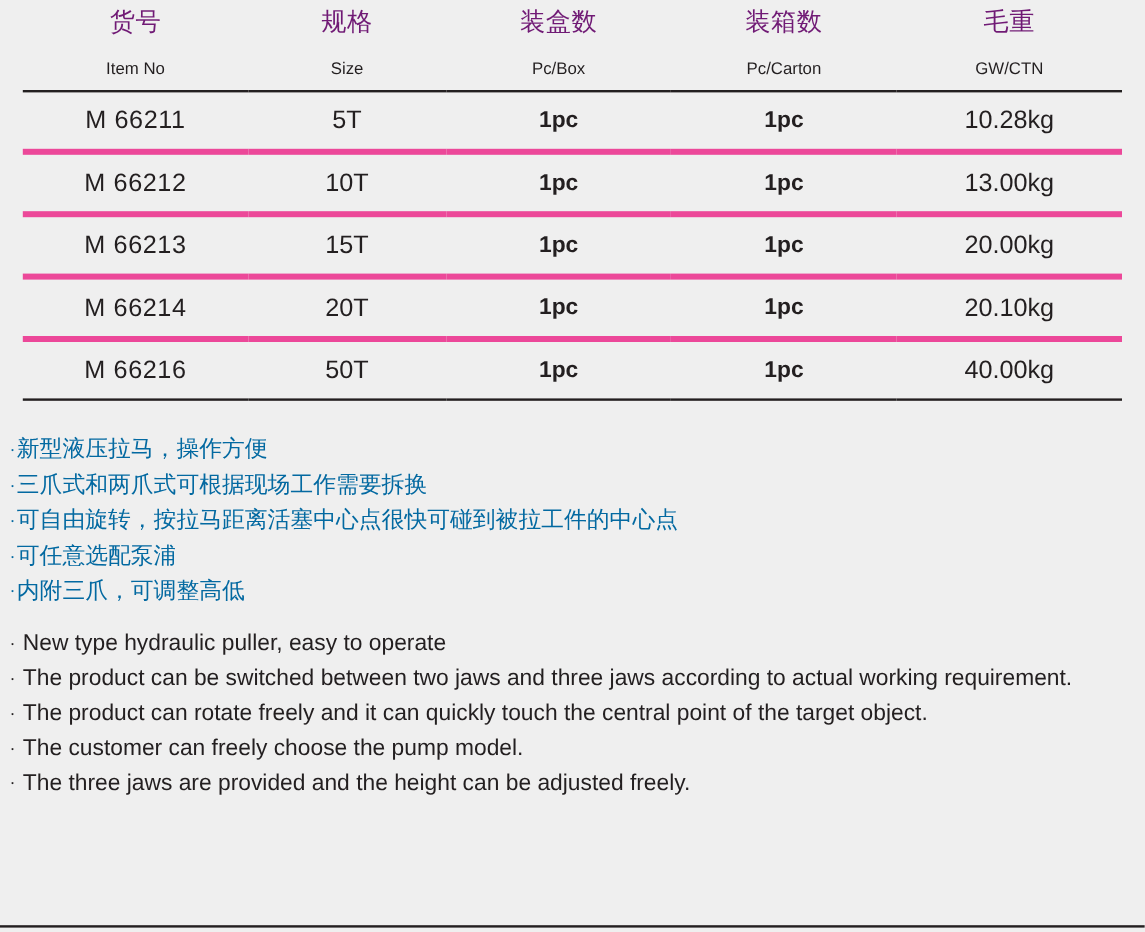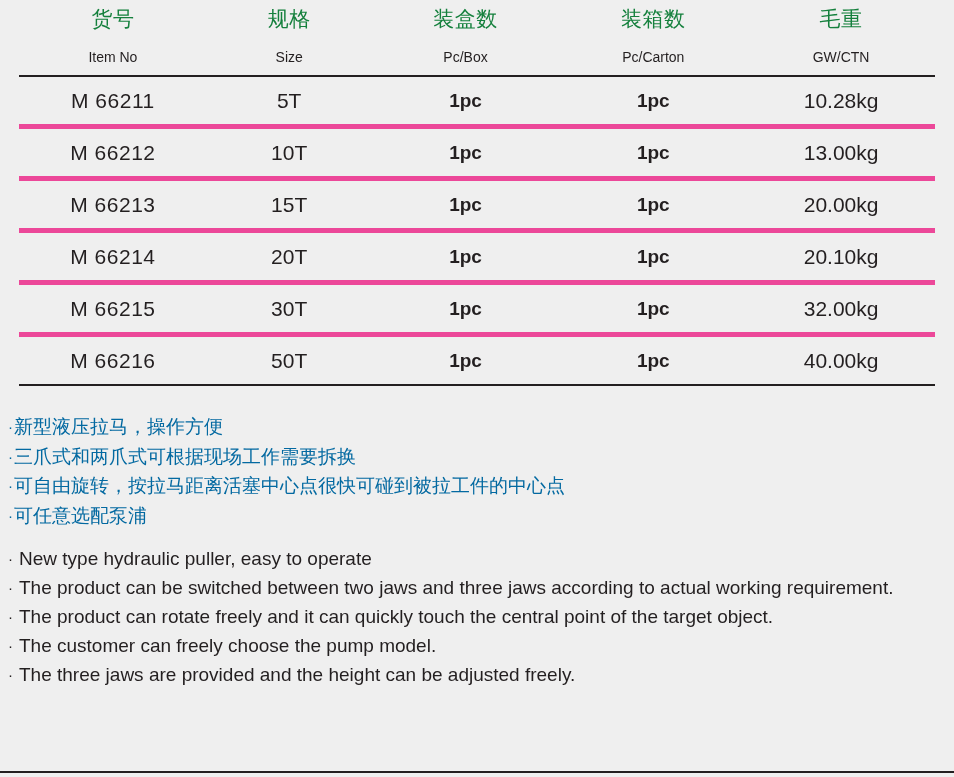--- a/index.html
+++ b/index.html
@@ -39,21 +39,21 @@
     vertical-align: middle;
   }
   thead th {
     padding: 6px 0 9px 0;
     font-weight: normal;
   }
   .hdr-cn {
     display: block;
     font-size: 21px;
     line-height: 26px;
-    color: #15803d;
+    color: #701a75;
     letter-spacing: 0.5px;
   }
   .hdr-en {
     display: block;
     font-size: 14px;
     line-height: 18px;
     color: #231f20;
     margin-top: 16px;
   }
   thead tr {
@@ -179,27 +179,20 @@
         <td>20.00kg</td>
       </tr>
       <tr>
         <td class="item">M 66214</td>
         <td>20T</td>
         <td class="small">1pc</td>
         <td class="small">1pc</td>
         <td>20.10kg</td>
       </tr>
       <tr>
-        <td class="item">M 66215</td>
-        <td>30T</td>
-        <td class="small">1pc</td>
-        <td class="small">1pc</td>
-        <td>32.00kg</td>
-      </tr>
-      <tr>
         <td class="item">M 66216</td>
         <td>50T</td>
         <td class="small">1pc</td>
         <td class="small">1pc</td>
         <td>40.00kg</td>
       </tr>
     </tbody>
   </table>
 
   <div class="features">
@@ -209,20 +202,23 @@
     </div>
     <div class="feat-cn">
       <span class="dot">·</span><span>三爪式和两爪式可根据现场工作需要拆换</span>
     </div>
     <div class="feat-cn">
       <span class="dot">·</span><span>可自由旋转，按拉马距离活塞中心点很快可碰到被拉工件的中心点</span>
     </div>
     <div class="feat-cn">
       <span class="dot">·</span><span>可任意选配泵浦</span>
     </div>
+    <div class="feat-cn">
+      <span class="dot">·</span><span>内附三爪，可调整高低</span>
+    </div>
 
     <div class="feat-en-list">
       <div class="feat-en">
         <span class="dot">·</span>
         <span class="txt">New type hydraulic puller, easy to operate</span>
       </div>
       <div class="feat-en">
         <span class="dot">·</span>
         <span class="txt">The product can be switched between two jaws and three jaws according to actual working requirement.</span>
       </div>

